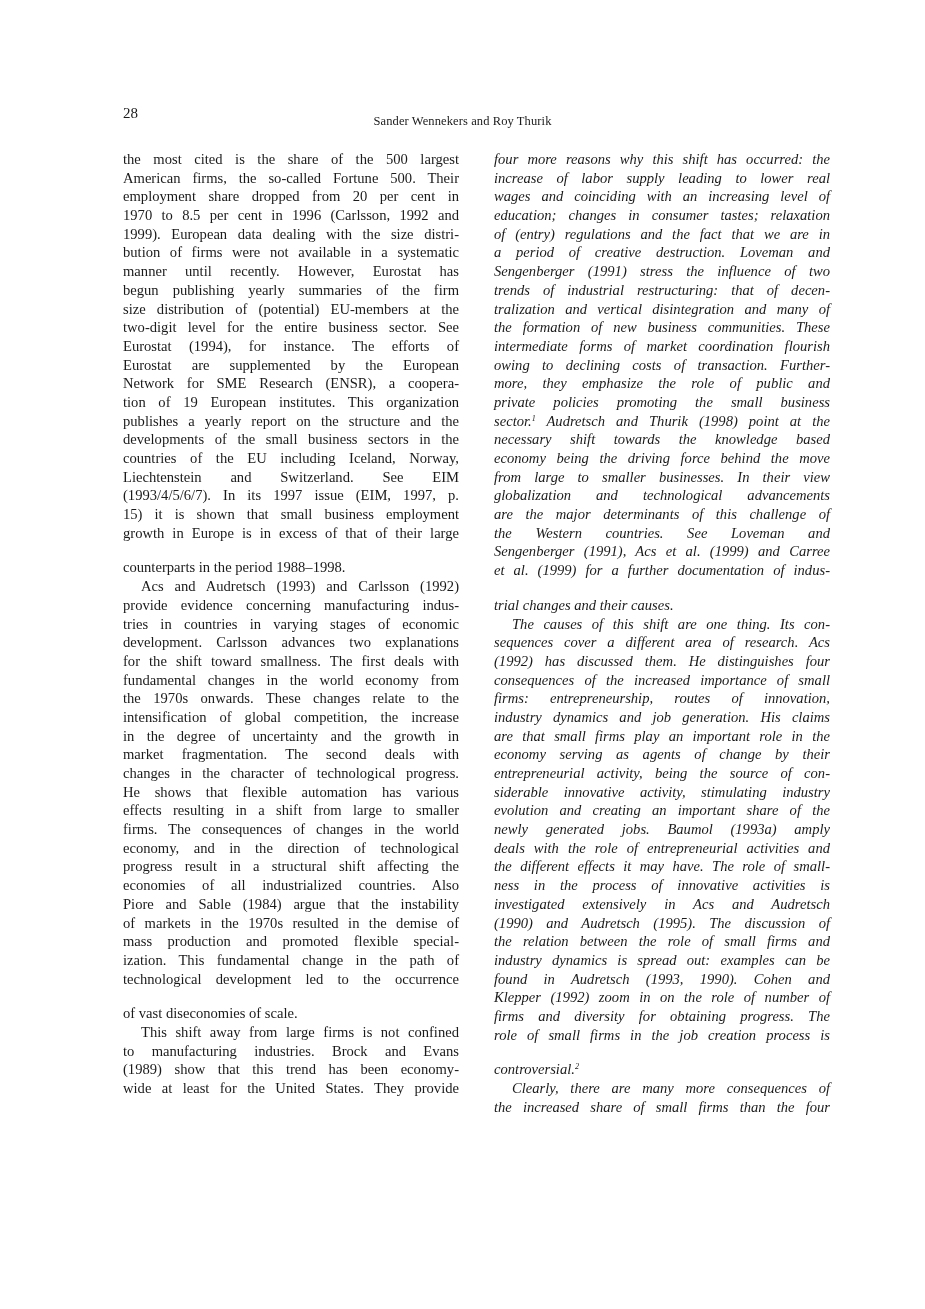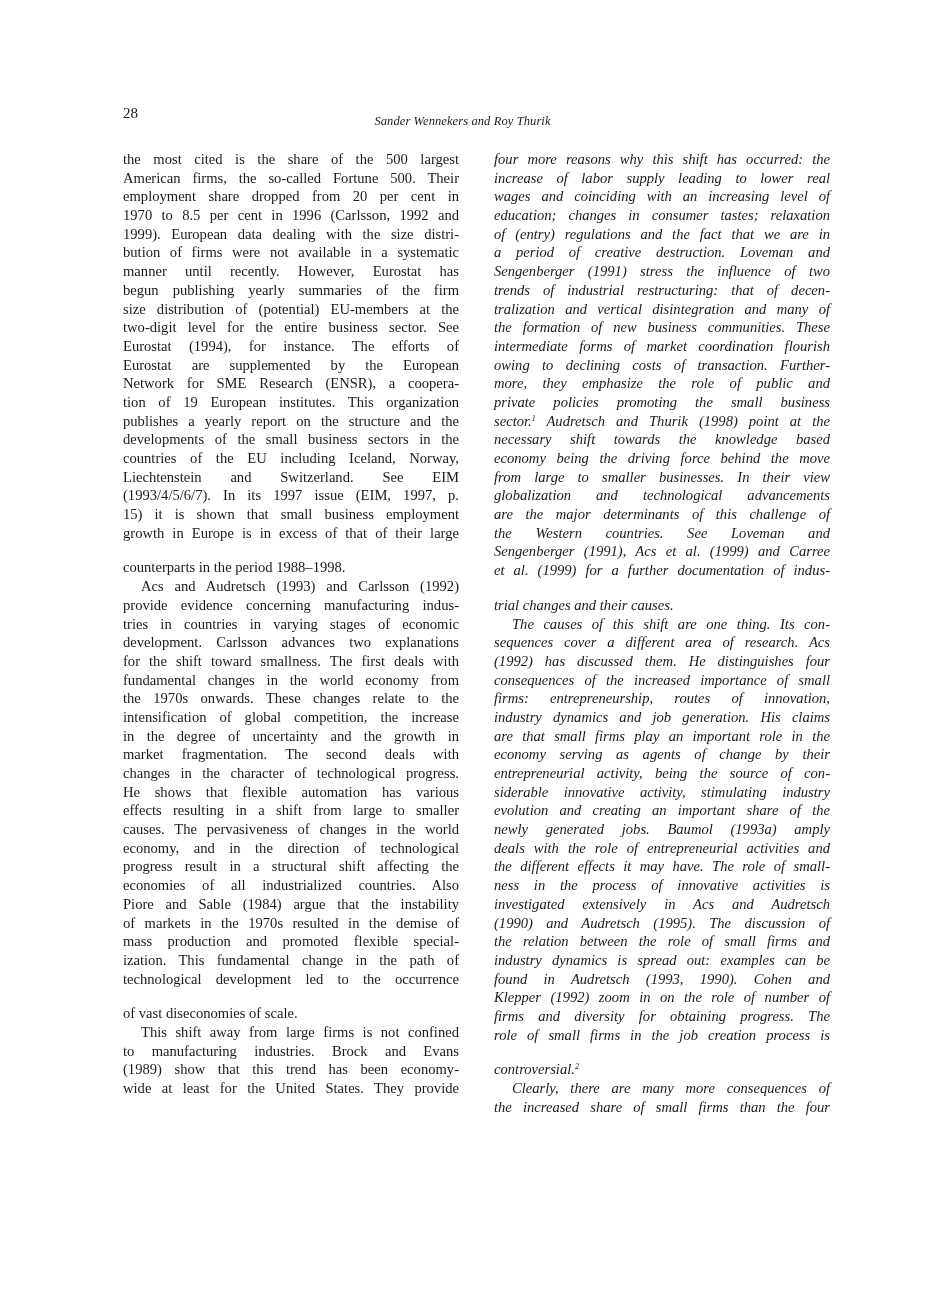--- a/index.html
+++ b/index.html
@@ -1,20 +1,20 @@
 <!DOCTYPE html>
 <html><head>
 <meta charset="utf-8">
 <style>
   html, body { margin: 0; padding: 0; background: #ffffff; }
   body { width: 925px; height: 1309px; position: relative; overflow: hidden;
          font-family: "Liberation Serif", "DejaVu Serif", serif; color: #1a1a1a; }
   .page-number { position: absolute; left: 123px; top: 105px; font-size: 15px; }
   .running-head { position: absolute; left: 0; width: 925px; top: 114px; text-align: center;
-                  font-size: 12.5px; font-style: italic; letter-spacing: 0.1px; }
+                  font-size: 12.5px; letter-spacing: 0.1px; }
   .column { position: absolute; top: 150px; width: 336px; }
   .col-left { left: 123px; }
   .col-right { left: 494px; font-style: italic; }
   .line { display: block; height: 18.7px; line-height: 18.7px; font-size: 14.6px;
           text-align: justify; text-align-last: justify; white-space: nowrap; overflow: visible; }
   .line.last { text-align-last: left; margin-top: 16px; }
   .line.indent { text-indent: 18px; }
   sup { font-size: 8px; line-height: 0; vertical-align: 5px; }
 </style>
 </head>
@@ -54,21 +54,21 @@
     <span class="line">development. Carlsson advances two explanations</span>
     <span class="line">for the shift toward smallness. The first deals with</span>
     <span class="line">fundamental changes in the world economy from</span>
     <span class="line">the 1970s onwards. These changes relate to the</span>
     <span class="line">intensification of global competition, the increase</span>
     <span class="line">in the degree of uncertainty and the growth in</span>
     <span class="line">market fragmentation. The second deals with</span>
     <span class="line">changes in the character of technological progress.</span>
     <span class="line">He shows that flexible automation has various</span>
     <span class="line">effects resulting in a shift from large to smaller</span>
-    <span class="line">causes. The pervasiveness of changes in the world</span>
+    <span class="line">firms. The consequences of changes in the world</span>
     <span class="line">economy, and in the direction of technological</span>
     <span class="line">progress result in a structural shift affecting the</span>
     <span class="line">economies of all industrialized countries. Also</span>
     <span class="line">Piore and Sable (1984) argue that the instability</span>
     <span class="line">of markets in the 1970s resulted in the demise of</span>
     <span class="line">mass production and promoted flexible special-</span>
     <span class="line">ization. This fundamental change in the path of</span>
     <span class="line">technological development led to the occurrence</span>
     <span class="line last">of vast diseconomies of scale.</span>
     <span class="line indent">This shift away from large firms is not confined</span>

